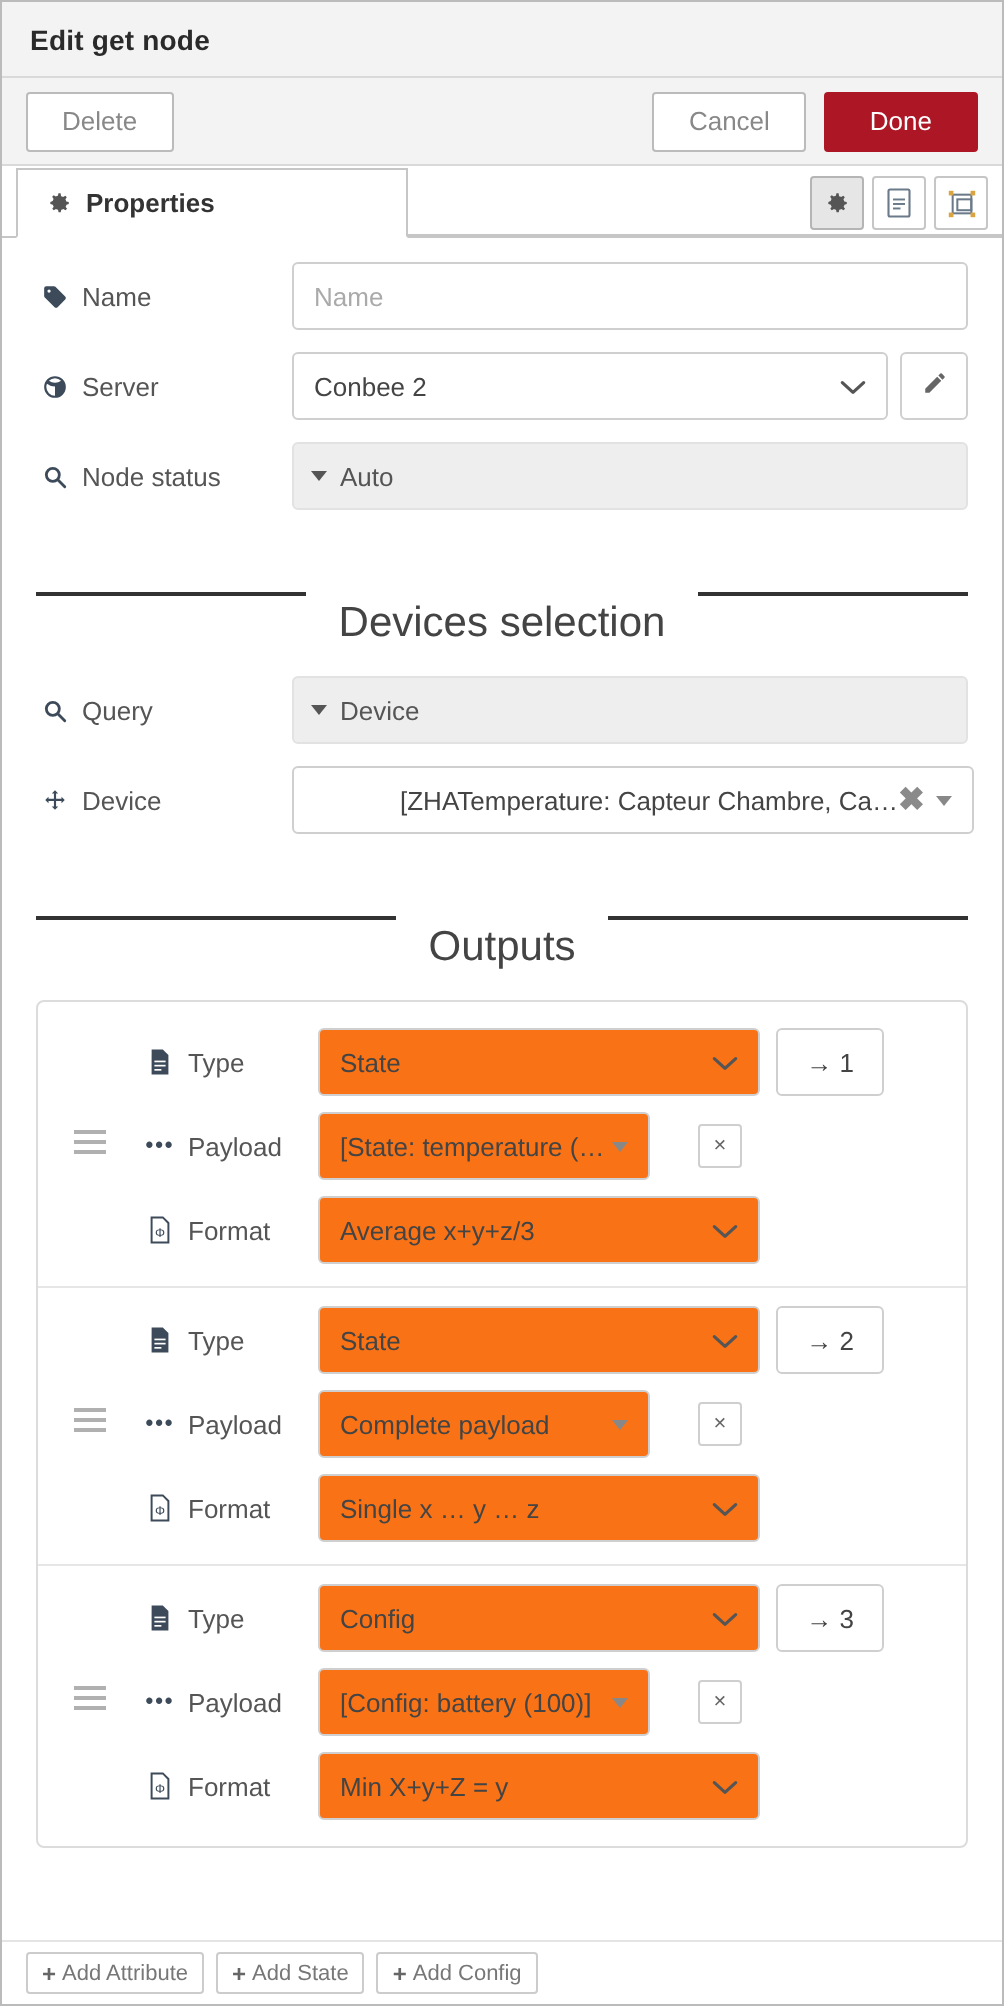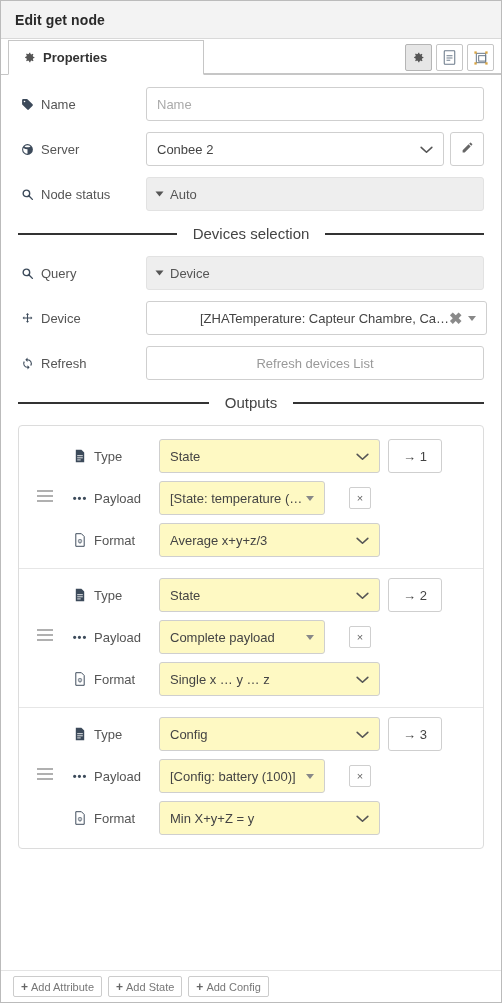--- a/index.html
+++ b/index.html
@@ -183,23 +183,24 @@
   }
   
   .sep {
     display: flex; align-items: center;
     margin: 14px 17px 14px 17px;
     color: #444444;
   }
   .sep .line { flex: 1; height: 2px; background: #333333; }
   .sep .txt {
     padding: 0 16px;
-    font-size: 15px;
+    font-size: 21px;
     color: #444444;
     white-space: nowrap;
+    margin-top: 31px;
   }
   
   .outputs-card {
     margin: 0 17px;
     border: 1px solid #dcdcdc;
     border-radius: 4px;
     background: #ffffff;
     padding: 4px 0 2px 0;
   }
   .out-block {
@@ -226,21 +227,21 @@
     width: 18px; margin-right: 5px;
     display: flex; align-items: center; justify-content: center;
     color: #3c4a5a;
     flex-shrink: 0;
   }
   .sel {
     width: 221px;
     height: 34px;
     border: 1px solid #cfcfcf;
     border-radius: 3px;
-    background: #fef9c3;
+    background: #f97316;
     display: flex; align-items: center;
     padding: 0 10px;
     font-size: 13px;
     color: #444444;
     cursor: pointer;
   }
   .sel.narrow { width: 166px; }
   .port-btn {
     width: 54px; height: 34px;
     margin-left: 8px;
@@ -301,20 +302,25 @@
 </style>
 </head>
 <body>
 
 <div class="dialog">
 
   <div class="dlg-header">
     <div class="dlg-title">Edit get node</div>
   </div>
 
+  <div class="dlg-actions">
+    <div class="btn btn-delete">Delete</div>
+    <div class="btn btn-cancel">Cancel</div>
+    <div class="btn btn-done">Done</div>
+  </div>
 
   <div class="tabbar">
     <div class="tab">
       <span class="gear">
         <svg width="13" height="13" viewBox="0 0 24 24" fill="#555">
             <path d="M12 8a4 4 0 100 8 4 4 0 000-8zm0 6a2 2 0 110-4 2 2 0 010 4z"></path>
             <path d="M21 13v-2l-2.3-.5a7 7 0 00-.8-1.9l1.3-2-1.4-1.4-2 1.3a7 7 0 00-1.9-.8L13.5 3h-2l-.5 2.3a7 7 0 00-1.9.8l-2-1.3L5.7 6.2l1.3 2a7 7 0 00-.8 1.9L4 11v2l2.3.5c.2.7.4 1.3.8 1.9l-1.3 2 1.4 1.4 2-1.3c.6.4 1.2.6 1.9.8l.5 2.3h2l.5-2.3c.7-.2 1.3-.4 1.9-.8l2 1.3 1.4-1.4-1.3-2c.4-.6.6-1.2.8-1.9L21 13z"></path>
           </svg>
       </span>
       <span>Properties</span>
@@ -439,31 +445,20 @@
         </span>
         <span>Device</span>
       </div>
       <div class="ctl">
         <span class="ellipsis">[ZHATemperature: Capteur Chambre, Ca…</span>
         <span class="clear-x">✖</span>
         <span class="caret-small" style="margin-left:0"></span>
       </div>
     </div>
 
-    <div class="row">
-      <div class="row-label">
-        <span class="ico">
-          <svg width="13" height="13" viewBox="0 0 24 24" fill="#3c4a5a">
-              <path d="M12 4V1L8 5l4 4V6a6 6 0 015.2 9l1.5 1.5A8 8 0 0012 4zm0 14a6 6 0 01-5.2-9L5.3 7.5A8 8 0 0012 20v3l4-4-4-4v3z"></path>
-            </svg>
-        </span>
-        <span>Refresh</span>
-      </div>
-      <div class="ctl center">Refresh devices List</div>
-    </div>
 
   </div>
 
   <div class="sep">
     <span class="line"></span>
     <span class="txt">Outputs</span>
     <span class="line"></span>
   </div>
 
   <div class="outputs-card">

